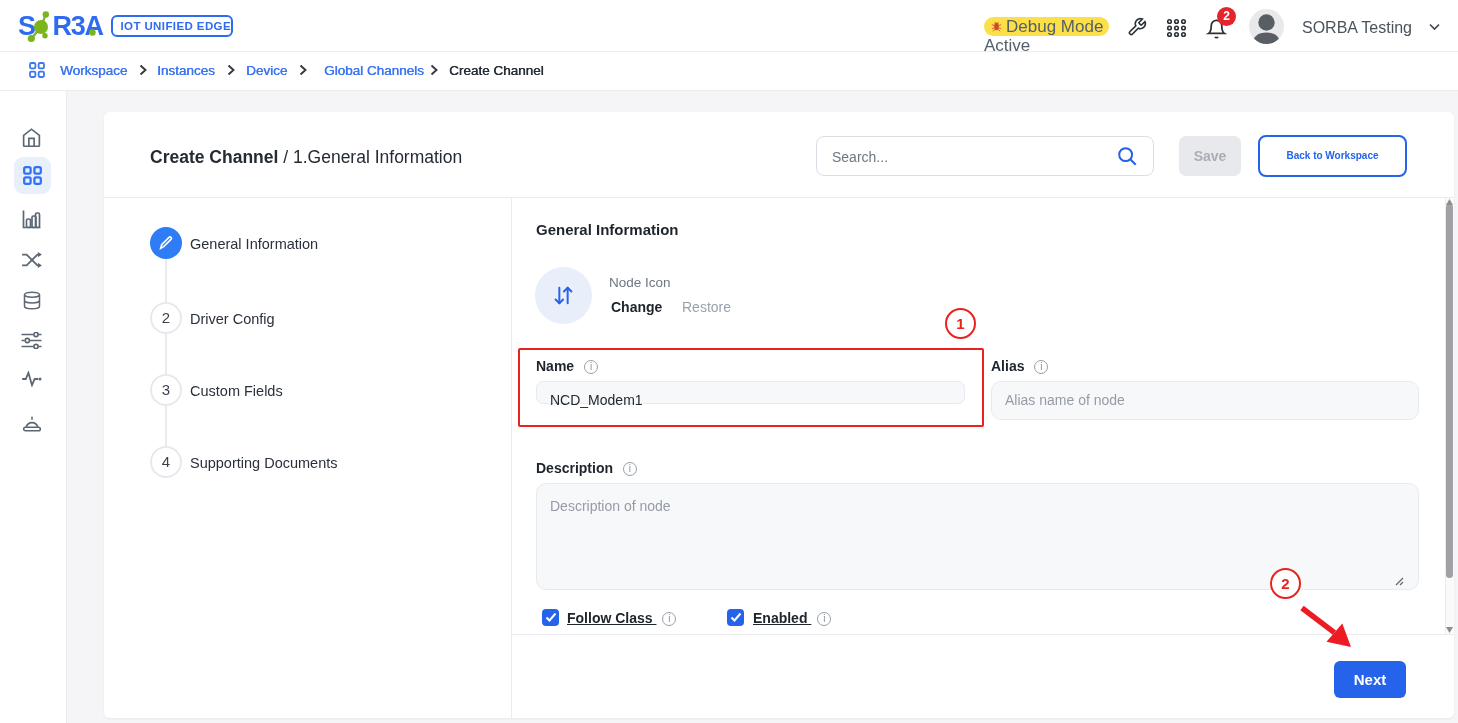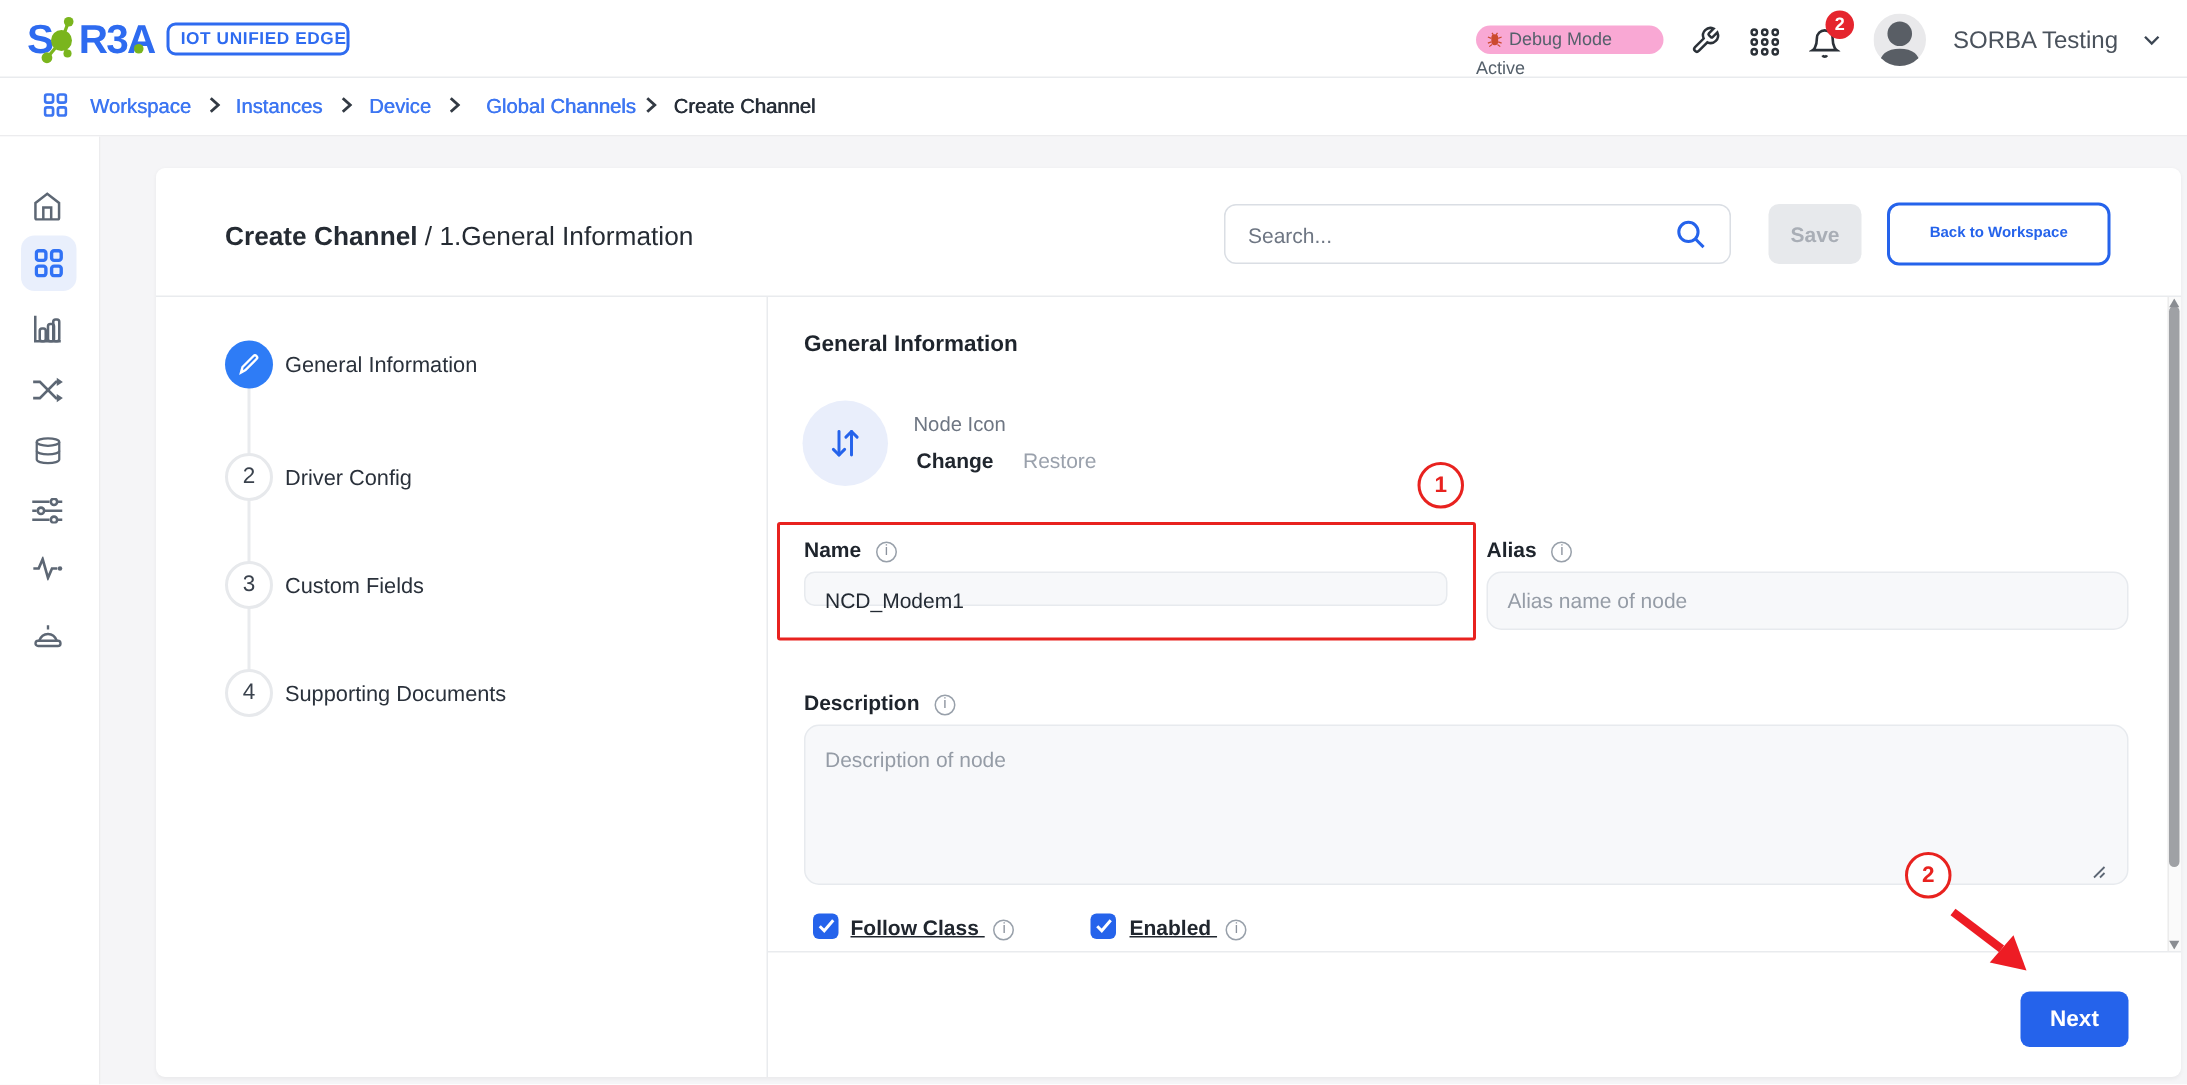--- a/index.html
+++ b/index.html
@@ -6,21 +6,21 @@
   html,body { width:1458px; height:723px; overflow:hidden; font-family:"Liberation Sans", sans-serif; background:#fff; }
   body { position:relative; }
   .abs { position:absolute; }
 
   #pagebg { position:absolute; left:0; top:91px; width:1458px; height:632px; background:#f5f5f7; }
   #sidebar { position:absolute; left:0; top:91px; width:67px; height:632px; background:#fff; border-right:1px solid #ececee; }
   #card { position:absolute; left:104px; top:112px; width:1350px; height:606px; background:#fff; border-radius:6px; box-shadow:0 1px 3px rgba(0,0,0,.05); }
 
   #hdrline { position:absolute; left:0; top:51px; width:1458px; height:1px; background:#e9ebee; }
   #iotbadge { position:absolute; left:111px; top:15px; width:122px; height:22px; border:2px solid #2e6bf0; border-radius:6px; color:#2e6bf0; font-size:11.5px; font-weight:bold; letter-spacing:.4px; text-align:right; line-height:19px; }
-  #debugpill { position:absolute; left:984px; top:17px; width:125px; height:19px; background:#f9a8d4; border-radius:10px; font-size:12px; color:#55606b; line-height:19px; }
+  #debugpill { position:absolute; left:984px; top:17px; width:125px; height:19px; background:#fde047; border-radius:10px; font-size:17px; color:#55606b; line-height:19px; }
   #uname { position:absolute; left:1302px; top:19px; font-size:16px; color:#4a525c; }
 
   .bc { position:absolute; top:63px; font-size:13.5px; color:#3d76f2; text-shadow:0.4px 0 0 currentColor; }
   .bc.dark { color:#272e38; }
   .bcsep { position:absolute; top:64px; }
 
   #titlebrd { position:absolute; left:104px; top:197px; width:1350px; height:1px; background:#e9ebee; }
   #title { position:absolute; left:150px; top:147px; font-size:17.5px; color:#252b33;text-align:center; }
   #searchbox { position:absolute; left:816px; top:136px; width:338px; height:40px; border:1px solid #dadee4; border-radius:8px; background:#fff; }
   #savebtn { position:absolute; left:1179px; top:136px; width:62px; height:40px; background:#e7e9ec; border-radius:7px; color:#a9aeb6; font-size:14px; font-weight:bold; text-align:center; line-height:40px; }
@@ -36,21 +36,21 @@
   #nodeicon { position:absolute; left:535px; top:267px; width:57px; height:57px; border-radius:50%; background:#e9eefb; }
   .flabel { font-size:14px; font-weight:bold; color:#1e242c; position:absolute; }
   .ibadge { display:inline-block; font-weight:normal; color:#8b929d; font-size:10px; border:1px solid #98a0aa; border-radius:50%; width:14px; height:14px; text-align:center; line-height:12px; margin-left:6px; vertical-align:1px; }
   .input { position:absolute; background:#f7f8fa; border:1px solid #e7eaee; border-radius:7px; font-size:14px; color:#232a33; line-height:37px; padding-left:13px; }
   .input.phc { color:#959ca6;border-radius:10px; }
 
   .chk { position:absolute; width:17px; height:17px; background:#2563eb; border-radius:4px; }
   .chklbl { position:absolute; font-size:14px; font-weight:bold; color:#20262e;text-decoration:underline; }
 
   #footline { position:absolute; left:512px; top:634px; width:942px; height:1px; background:#e9ebee; }
-  #nextbtn { position:absolute; left:1334px; top:661px; width:72px; height:37px; background:#2563eb; border-radius:6px; color:#fff; font-size:15px; font-weight:bold; text-align:center; line-height:37px;margin-left:13px; }
+  #nextbtn { position:absolute; left:1334px; top:661px; width:72px; height:37px; background:#2563eb; border-radius:6px; color:#fff; font-size:15px; font-weight:bold; text-align:center; line-height:37px; }
 
   #sbar { position:absolute; left:1445px; top:198px; width:9px; height:436px; background:#fafafa; border-left:1px solid #ececec; }
   #sbthumb { position:absolute; left:1446px; top:204px; width:7px; height:374px; background:#9fa1a5; border-radius:4px; }
 
   #redbox { position:absolute; left:518px; top:348px; width:466px; height:79px; border:2px solid #e8221f; border-radius:2px; }
   .redcirc { position:absolute; width:31px; height:31px; border:2.5px solid #e8221f; border-radius:50%; color:#e8221f; font-size:15px; font-weight:bold; text-align:center; line-height:27px; background:#fff; }
 </style>
 </head>
 <body>
 

